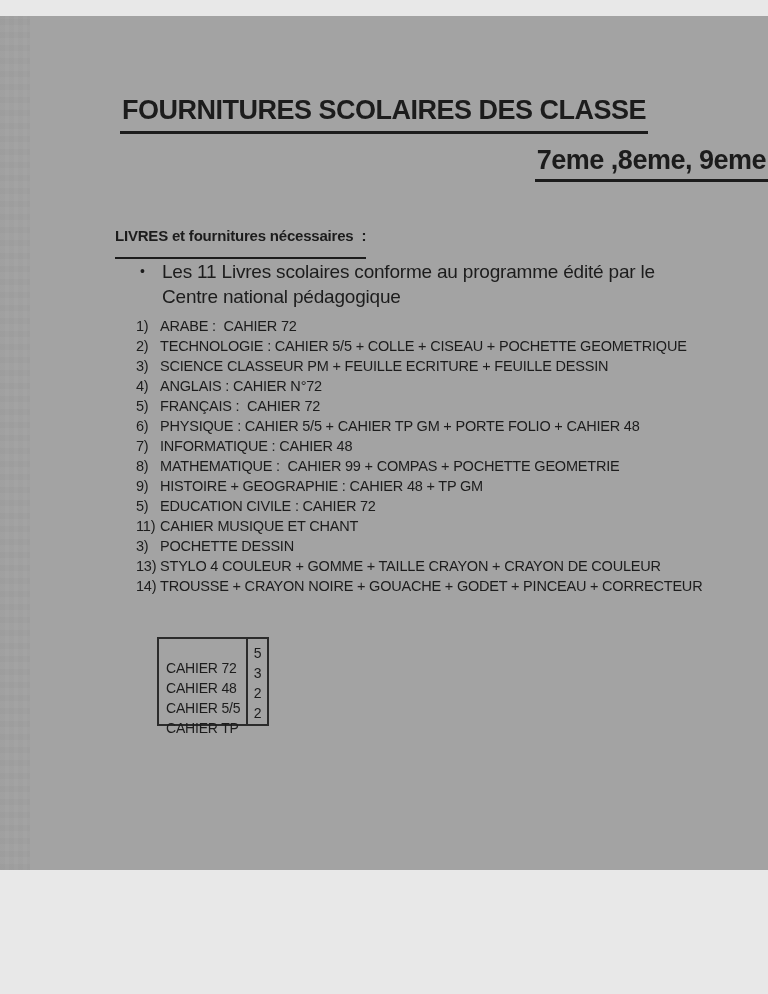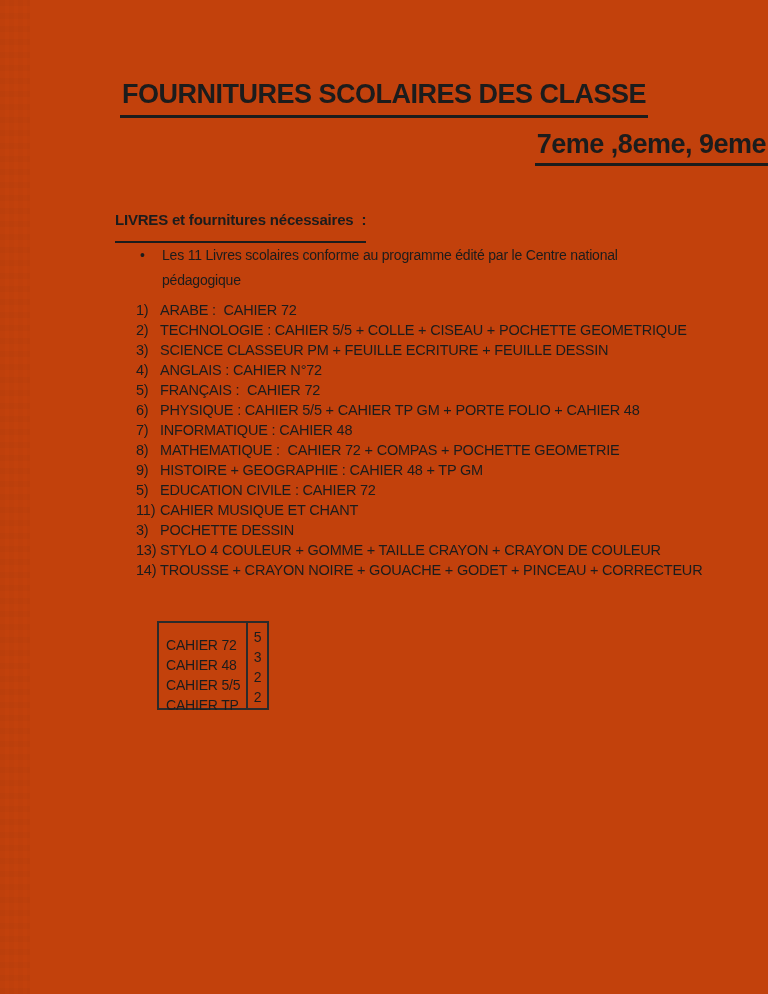--- a/index.html
+++ b/index.html
@@ -3,23 +3,23 @@
 <meta charset="utf-8">
 <style>
   html, body {
     margin: 0;
     padding: 0;
     background: #e8e8e8;
   }
   .page {
     position: relative;
     width: 768px;
-    height: 994px;
-    margin: 0 auto;
-    background: #c2410c;
+    height: 854px;
+    margin: 16px auto;
+    background: #a3a3a3;
     color: #1c1c1c;
     font-family: "Liberation Sans", "DejaVu Sans", sans-serif;
     overflow: hidden;
   }
   
   .scan-noise {
     position: absolute;
     left: 0; top: 0;
     width: 30px; height: 100%;
     background:
@@ -79,21 +79,21 @@
     width: 540px;
     display: flex;
   }
   .bullet-marker {
     width: 22px;
     flex: 0 0 22px;
     font-size: 14px;
     line-height: 25px;
   }
   .bullet-text {
-    font-size: 14px;
+    font-size: 19px;
     letter-spacing: -0.2px;
     line-height: 25px;
     max-width: 505px;
     white-space: pre-wrap;
   }
   .numbered-list {
     position: absolute;
     left: 136px;
     top: 300px;
     width: 600px;
@@ -117,21 +117,21 @@
     left: 157px;
     top: 621px;
     width: 112px;
     height: 89px;
     border: 2px solid #2b2b2b;
     box-sizing: border-box;
     display: flex;
   }
   .col-items {
     flex: 1 1 auto;
-    padding: 12px 0 0 7px;
+    padding: 19px 0 0 7px;
   }
   .col-qty {
     flex: 0 0 21px;
     border-left: 2px solid #2b2b2b;
     text-align: center;
     padding-top: 4px;
     box-sizing: border-box;
   }
   .table-cell {
     height: 20px;
@@ -194,21 +194,21 @@
         <span class="list-text">PHYSIQUE : CAHIER 5/5 + CAHIER TP GM + PORTE FOLIO + CAHIER 48</span>
       </div>
 
       <div class="list-row">
         <span class="list-num">7)</span>
         <span class="list-text">INFORMATIQUE : CAHIER 48</span>
       </div>
 
       <div class="list-row">
         <span class="list-num">8)</span>
-        <span class="list-text">MATHEMATIQUE :  CAHIER 72 + COMPAS + POCHETTE GEOMETRIE</span>
+        <span class="list-text">MATHEMATIQUE :  CAHIER 99 + COMPAS + POCHETTE GEOMETRIE</span>
       </div>
 
       <div class="list-row">
         <span class="list-num">9)</span>
         <span class="list-text">HISTOIRE + GEOGRAPHIE : CAHIER 48 + TP GM</span>
       </div>
 
       <div class="list-row">
         <span class="list-num">5)</span>
         <span class="list-text">EDUCATION CIVILE : CAHIER 72</span>

